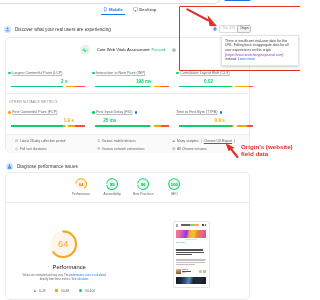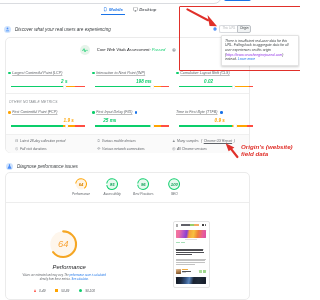--- a/index.html
+++ b/index.html
@@ -1,18 +1,18 @@
 <!DOCTYPE html>
 <html><head>
 <meta charset="utf-8">
 <style>
 *{box-sizing:border-box;margin:0;padding:0;}
 html,body{width:300px;height:300px;overflow:hidden;}
 body{font-family:"Liberation Sans",sans-serif;background:#fff;color:#202124;-webkit-font-smoothing:antialiased;}
-.page{position:absolute;left:0;top:0;width:300px;height:300px;overflow:hidden;background:#fff;font-style:italic;}
+.page{position:absolute;left:0;top:0;width:300px;height:300px;overflow:hidden;background:#fff;}
 .abs{position:absolute;}
 
 .searchbox{position:absolute;left:-60px;top:-12px;width:282px;height:16px;border:1px solid #dadce0;border-radius:8px;background:#fff;}
 .analyze-btn{position:absolute;left:224px;top:-10px;width:27px;height:11px;background:#1a73e8;border-radius:2px;}
 
 .tabs{position:absolute;left:101px;top:7px;display:flex;align-items:flex-start;}
 .tab{display:flex;align-items:center;gap:1.5px;font-size:4.3px;padding:0 2px 2.2px 2px;line-height:5px;}
 .tab .lbl{font-weight:700;letter-spacing:.05px;}
 .tab.active{color:#1a73e8;border-bottom:1.2px solid #1a73e8;}
 .tab.inactive{color:#5f6368;margin-left:6px;}

